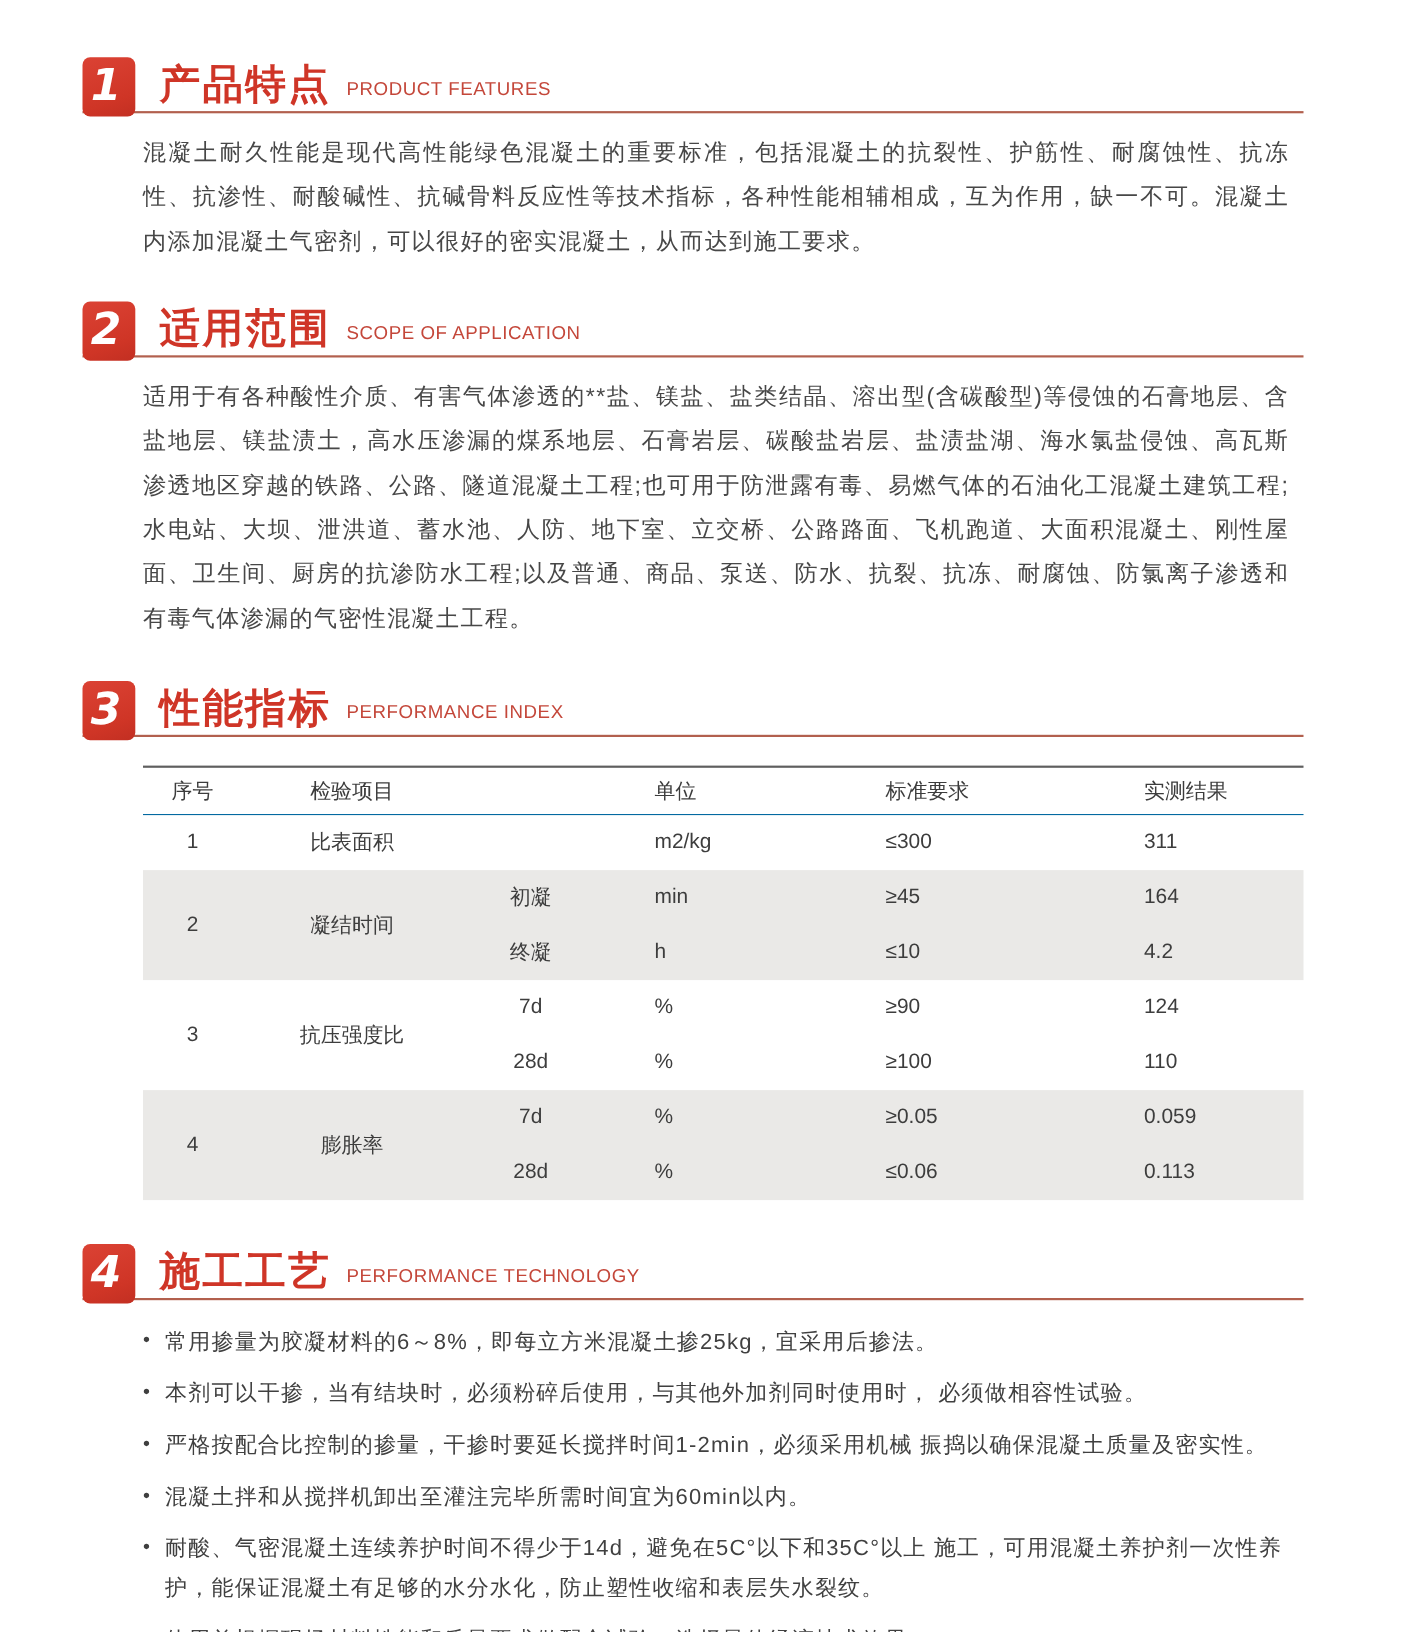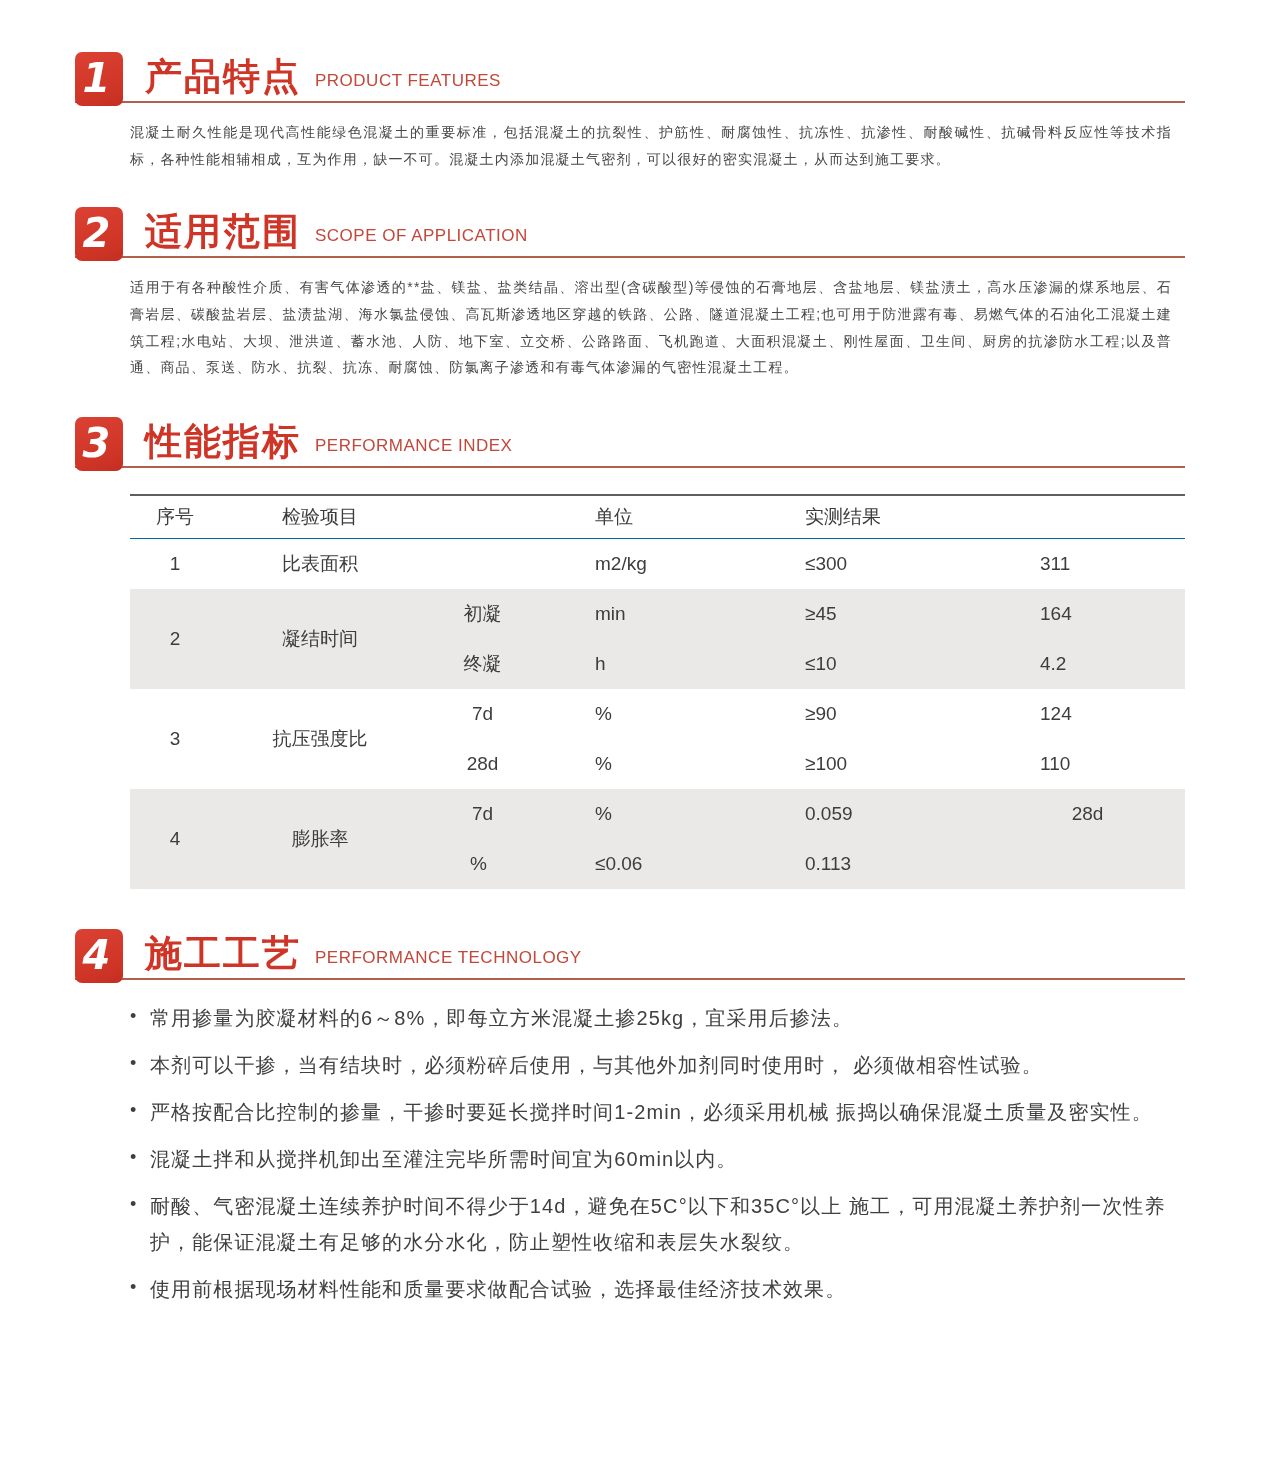--- a/index.html
+++ b/index.html
@@ -39,21 +39,21 @@
   }
   .title-en{
     font-size:17px;font-weight:400;color:#c4473a;
     margin-left:14px;padding-bottom:10px;letter-spacing:.5px;
   }
 
   
   .para{
     margin:16px 0 0 55px;
     width:1042px;
-    font-size:14px;line-height:1.92;letter-spacing:1.2px;
+    font-size:21px;line-height:1.92;letter-spacing:1.2px;
     text-align:justify;color:#474747;
   }
 
   
   .ptable{margin:26px 0 0 55px;width:1055px;font-size:19px;color:#3d3d3d;}
   .t-row{
     display:grid;
     grid-template-columns:90px 200px 125px 210px 235px 1fr;
   }
   .t-head{
@@ -128,20 +128,21 @@
       <h2 class="title-zh">性能指标</h2>
       <span class="title-en">PERFORMANCE INDEX</span>
     </div>
 
     <div class="ptable">
       <div class="t-row t-head">
         <div class="c no">序号</div>
         <div class="c item">检验项目</div>
         <div class="c cond"></div>
         <div class="c unit">单位</div>
+        <div class="c std">标准要求</div>
         <div class="c res">实测结果</div>
       </div>
 
       <div class="t-row t-group single">
         <div class="c no">1</div>
         <div class="c item">比表面积</div>
         <div class="c cond"></div>
         <div class="c unit">m2/kg</div>
         <div class="c std">≤300</div>
         <div class="c res">311</div>
@@ -171,20 +172,21 @@
         <div class="c unit">%</div>
         <div class="c std">≥100</div>
         <div class="c res">110</div>
       </div>
 
       <div class="t-row t-group shaded">
         <div class="c no span2">4</div>
         <div class="c item span2">膨胀率</div>
         <div class="c cond">7d</div>
         <div class="c unit">%</div>
+        <div class="c std">≥0.05</div>
         <div class="c res">0.059</div>
         <div class="c cond">28d</div>
         <div class="c unit">%</div>
         <div class="c std">≤0.06</div>
         <div class="c res">0.113</div>
       </div>
     </div>
   </section>
 
   <section class="sec4">

